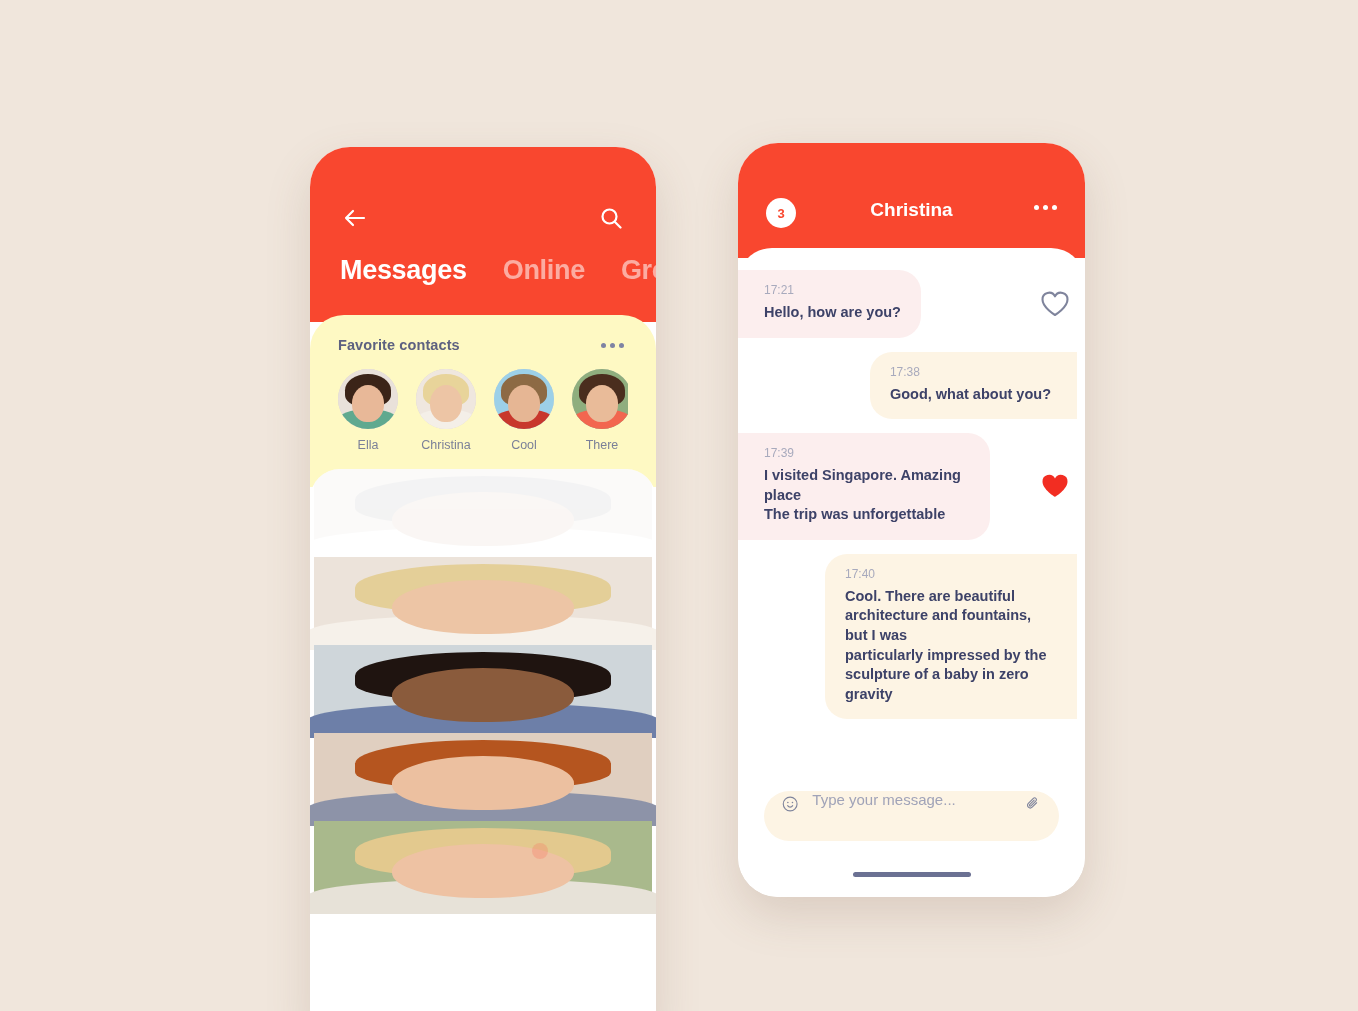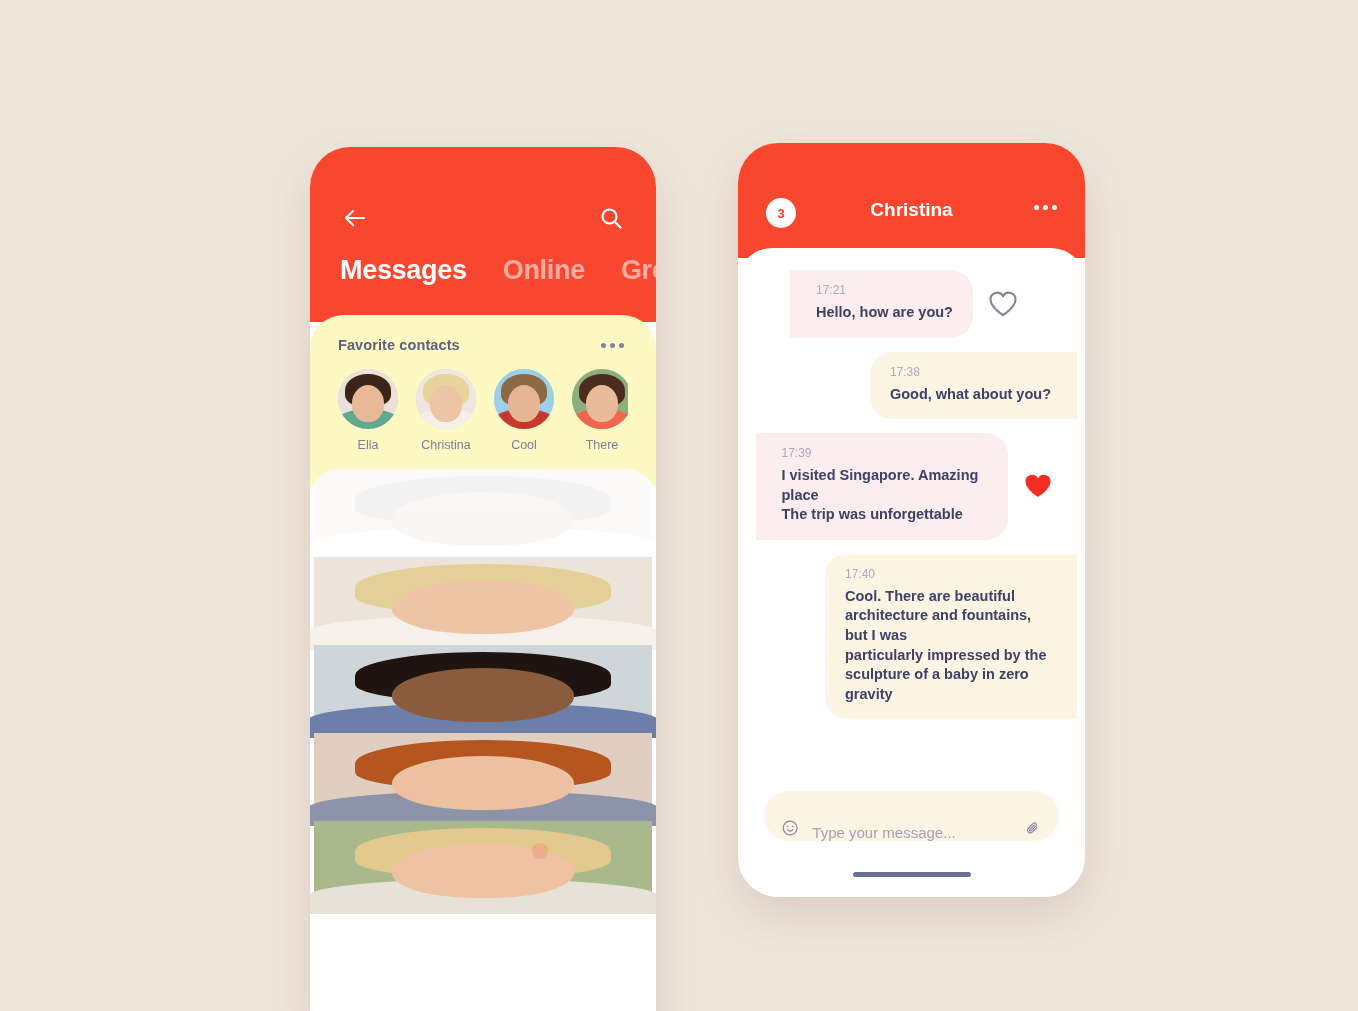--- a/index.html
+++ b/index.html
@@ -329,21 +329,21 @@
     border-radius: 34px 34px 40px 40px;
     padding-top: 22px;
   }
 
   .msg-row {
     display: flex;
     align-items: center;
     margin-bottom: 14px;
   }
 
-  .msg-row.left  { justify-content: center; }
+  .msg-row.left  { justify-content: space-between; }
   .msg-row.right { justify-content: flex-end; }
 
   .bubble {
     padding: 13px 20px 15px 26px;
     max-width: 252px;
   }
 
   .bubble.incoming {
     background: #fceeee;
     border-radius: 0 22px 22px 0;
@@ -383,21 +383,21 @@
 
   .composer {
     position: absolute;
     left: 26px;
     right: 26px;
     bottom: 56px;
     height: 50px;
     background: #fdf4e4;
     border-radius: 25px;
     display: flex;
-    align-items: flex-end;
+    align-items: flex-start;
     padding: 0 18px;
     gap: 14px;
   }
 
   .composer-input {
     flex: 1;
     border: none;
     background: transparent;
     outline: none;
     font-family: "Liberation Sans", sans-serif;

